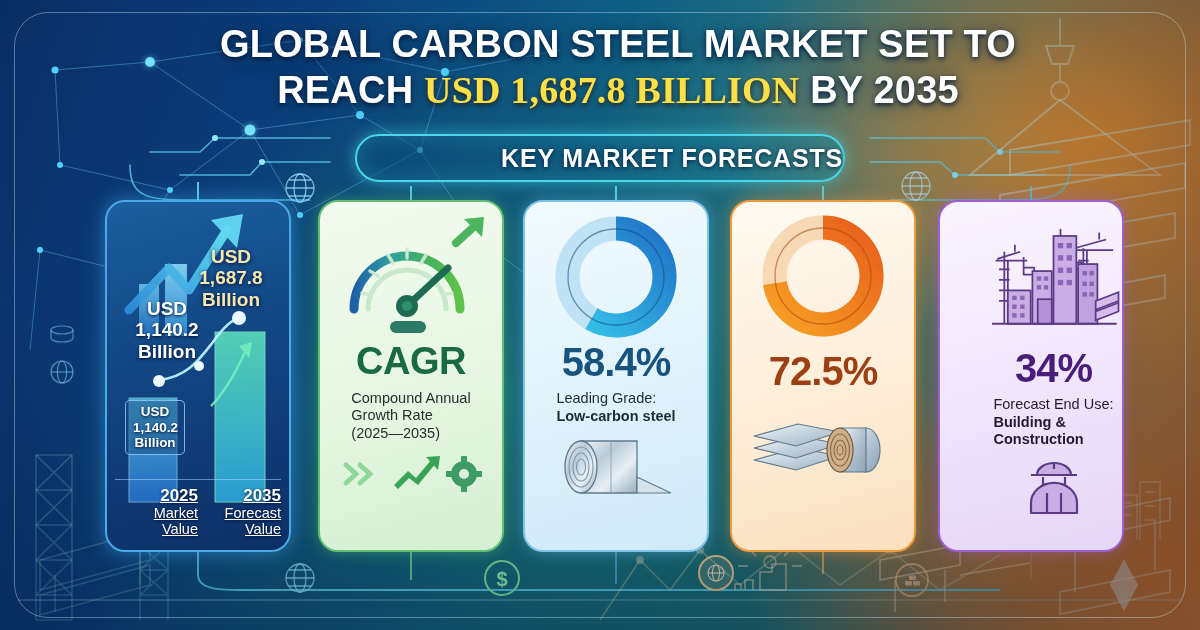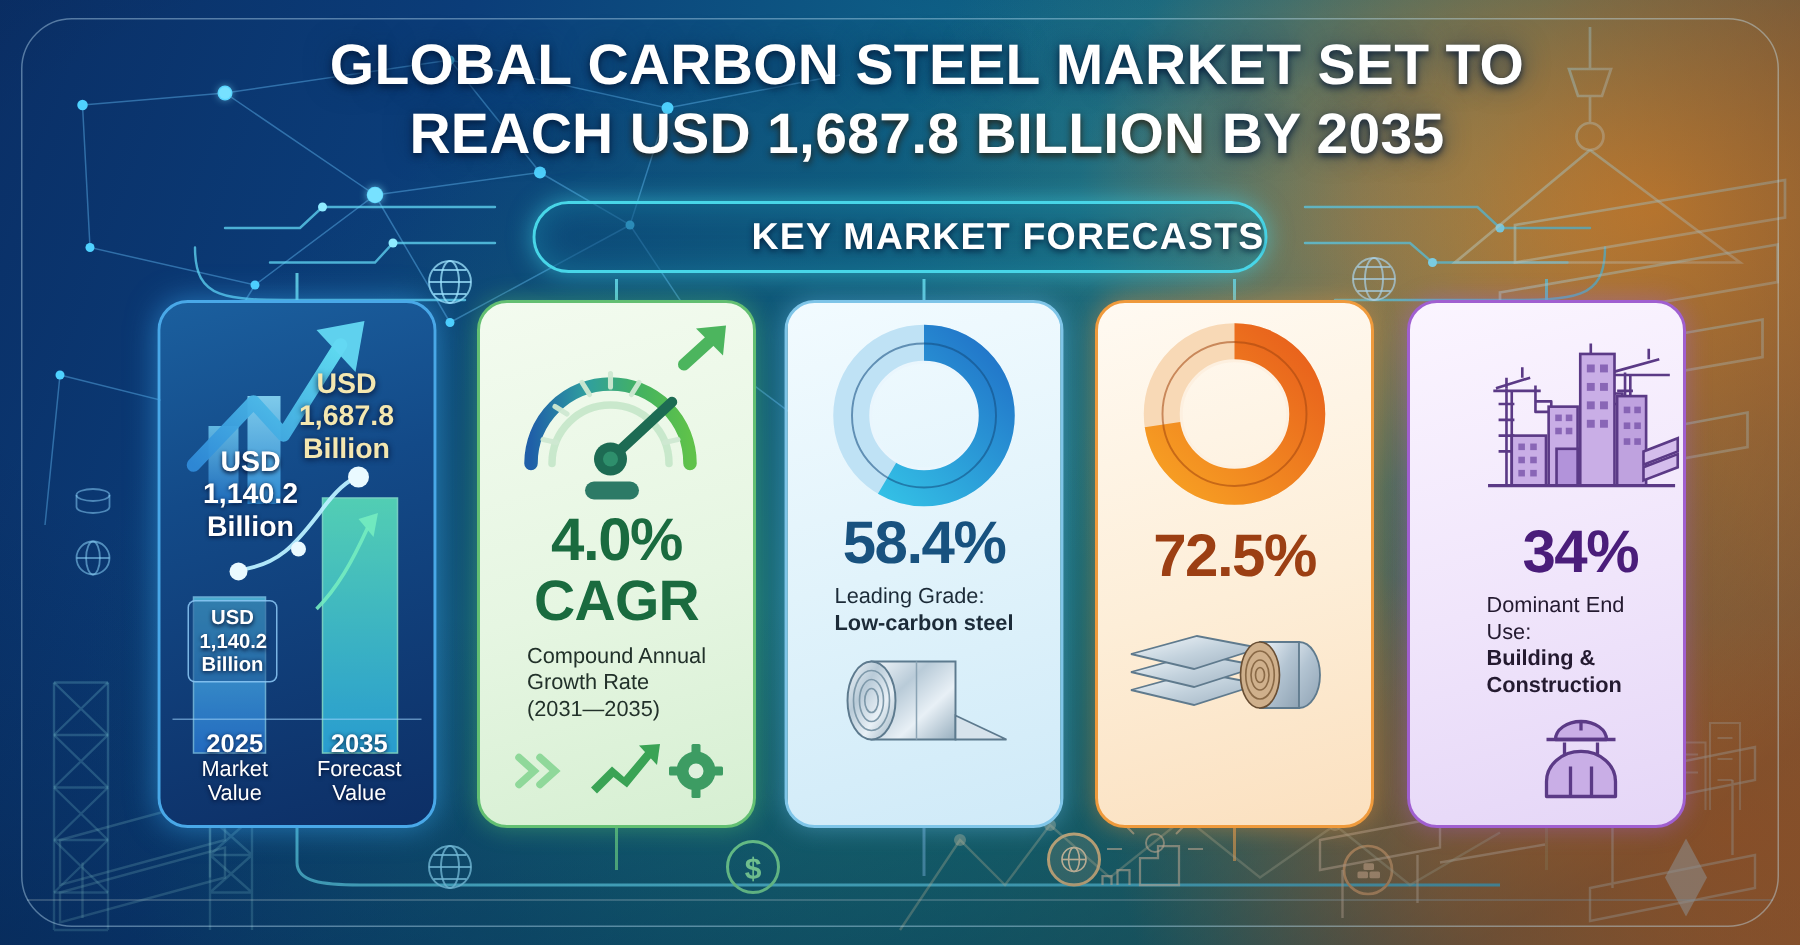--- a/index.html
+++ b/index.html
@@ -38,21 +38,21 @@
     text-align:center;
     z-index:6;
   }
   .title-line {
     font-size:38px; font-weight:bold; color:#ffffff;
     letter-spacing:.2px; line-height:1.20;
     text-shadow:0 2px 5px rgba(0,20,50,.85), 0 0 18px rgba(10,50,90,.7);
     padding:0 36px;
     margin-left:36px;
   }
-  .hl { color:#ffffff; text-shadow:0 2px 5px rgba(40,20,0,.85); }
+  .hl { color:#fde047; text-shadow:0 2px 5px rgba(40,20,0,.85);font-family:Liberation Serif, serif; }
 
   
   .banner {
     position:absolute; left:50%; transform:translateX(-50%);
     top:134px; width:490px; height:48px;
     border:2px solid #48d6e8; border-radius:24px;
     background:linear-gradient(100deg, rgba(12,70,120,.55), rgba(20,120,140,.45));
     box-shadow:0 0 16px rgba(70,220,240,.55), inset 0 0 22px rgba(40,190,210,.30);
     display:flex; align-items:center; justify-content:flex-end;
     z-index:6;
@@ -97,22 +97,22 @@
   
   .c1-label {
     position:absolute; color:#fff; font-weight:bold; text-align:center; line-height:1.12;
     text-shadow:0 1px 3px rgba(0,10,40,.95);
   }
   .c1-gold { color:#f4e7b0; text-shadow:0 1px 4px rgba(0,10,40,.95); }
   .axis-row {
     position:absolute; left:8px; right:8px; bottom:12px;
     display:flex; border-top:1.5px solid rgba(160,215,255,.55); padding-top:6px;
   }
-  .axis-col { flex:1; text-align:center; color:#fff; line-height:1.14;
-              text-shadow:0 1px 3px rgba(0,10,40,.9); }
+  .axis-col { flex:1; text-align:right; color:#fff; line-height:1.14;
+              text-shadow:0 1px 3px rgba(0,10,40,.9);text-decoration:underline; }
   .axis-yr { font-size:17px; font-weight:bold; }
   .axis-sub { font-size:14.5px; }
 
   .pill {
     border:1.4px solid rgba(150,210,255,.8); border-radius:5px;
     padding:3px 7px; background:rgba(20,70,130,.45);
     font-size:13.5px; line-height:1.15;
   }
 </style>
 </head>
@@ -407,26 +407,25 @@
               <path d="M116 80 L107 82"></path>
           </g>
           <path d="M71 93 L112 55" stroke="#1d6b53" stroke-width="7" stroke-linecap="round"></path>
           <circle cx="71" cy="93" r="11" fill="#1d6b53"></circle>
           <circle cx="71" cy="93" r="5" fill="#2e8f6c"></circle>
           <rect x="54" y="108" width="36" height="12" rx="6" fill="#2c7a66"></rect>
           <path d="M120 30 L142 10" stroke="#4cb55e" stroke-width="8" stroke-linecap="round"></path>
           <path d="M128 6 L148 4 L146 24 Z" fill="#4cb55e"></path>
         </svg>
       </div>
-      <div class="big-num" style="color:#1a6b3f">4.0%</div>
       <div class="cagr-word" style="color:#1a6b3f;margin-top:2px">CAGR</div>
       <div class="cap" style="color:#22312a;margin-top:9px">
         <div>Compound Annual</div>
         <div>Growth Rate</div>
-        <div>(2031—2035)</div>
+        <div>(2025—2035)</div>
       </div>
       <svg width="150" height="40" viewBox="0 0 150 40" style="margin-top:10px">
         <g stroke="#8fd89a" stroke-width="5" fill="none" stroke-linecap="round">
           <path d="M10 12 L20 21 L10 30"></path>
             <path d="M24 12 L34 21 L24 30"></path>
         </g>
         <g fill="#3aa355">
           <path d="M58 32 L72 18 L80 25 L96 6 L100 10 L82 32 L73 25 L62 36 Z"></path>
           <path d="M90 4 L104 3 L102 17 Z"></path>
         </g>
@@ -584,21 +583,21 @@
 
           <g stroke="#5b3a86" stroke-width="2" fill="#d4bdec">
             <path d="M126 92 L152 82 L152 92 L126 102 Z"></path>
             <path d="M126 104 L152 94 L152 104 L126 114 Z"></path>
           </g>
           <path d="M8 118 H150" stroke="#5b3a86" stroke-width="2.4"></path>
         </svg>
       </div>
       <div class="big-num" style="color:#4a1d7a">34%</div>
       <div class="cap" style="color:#241a30;margin-top:8px">
-        <div>Dominant End Use:</div>
+        <div>Forecast End Use:</div>
         <div style="font-weight:bold">Building &amp;</div>
         <div style="font-weight:bold">Construction</div>
       </div>
       <svg width="74" height="58" viewBox="0 0 74 58" style="margin-top:8px">
         <g stroke="#5b3a86" stroke-width="2.2" fill="none" stroke-linejoin="round">
           <path d="M20 18 a17 12 0 0 1 34 0 z" fill="#c9aee6"></path>
           <path d="M14 18 H60"></path>
           <path d="M37 6 V12"></path>
           <path d="M26 20 v8 a11 12 0 0 0 22 0 v-8"></path>
           <path d="M30 30 l7 8 l7 -8"></path>

